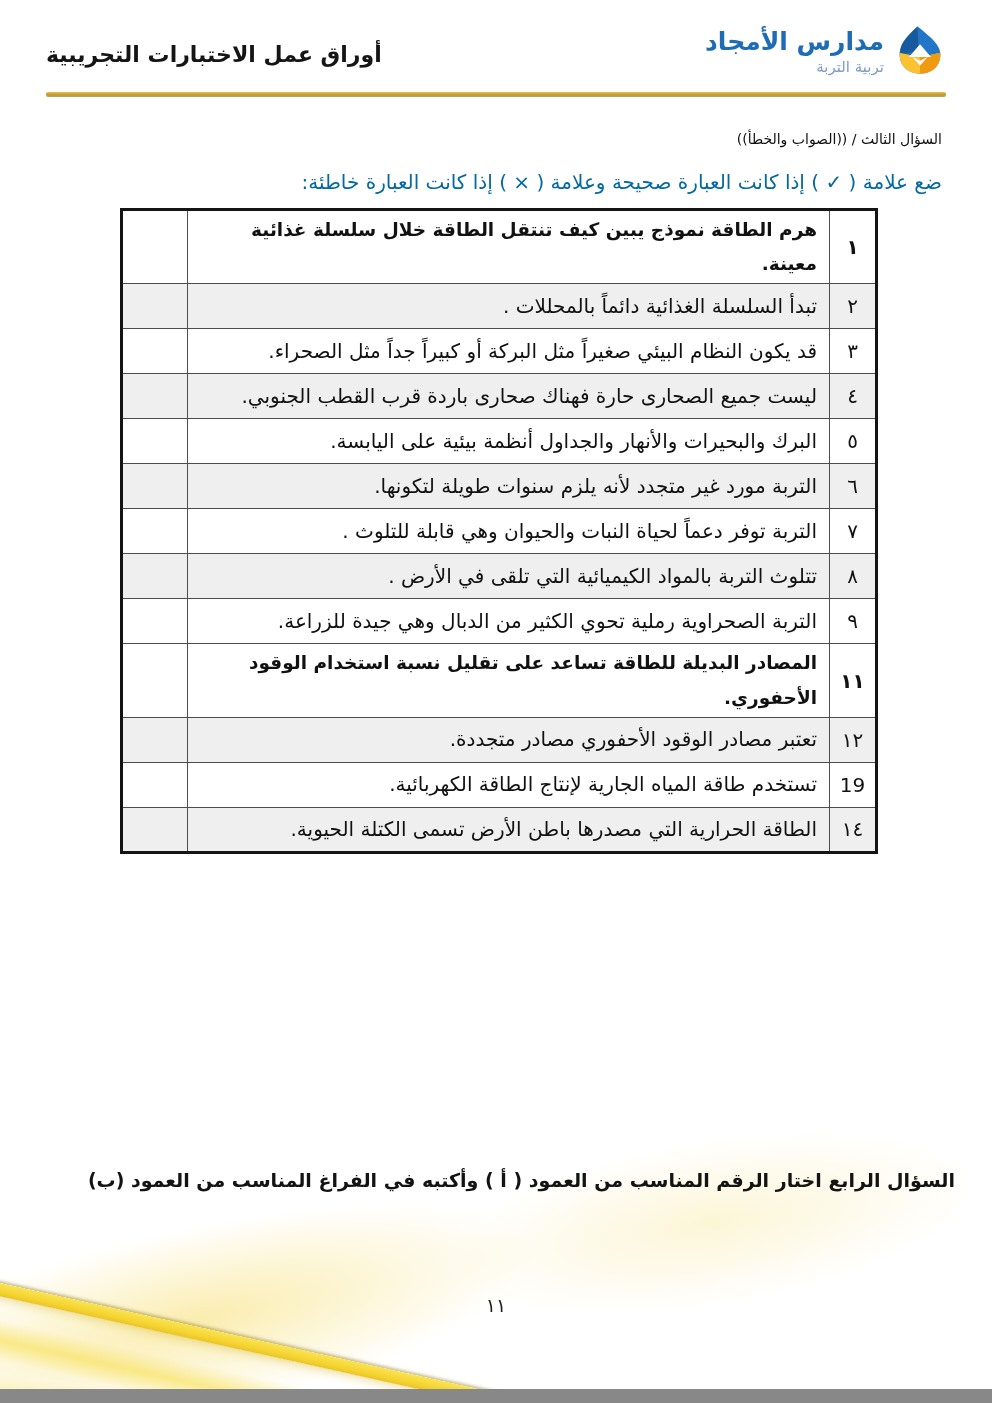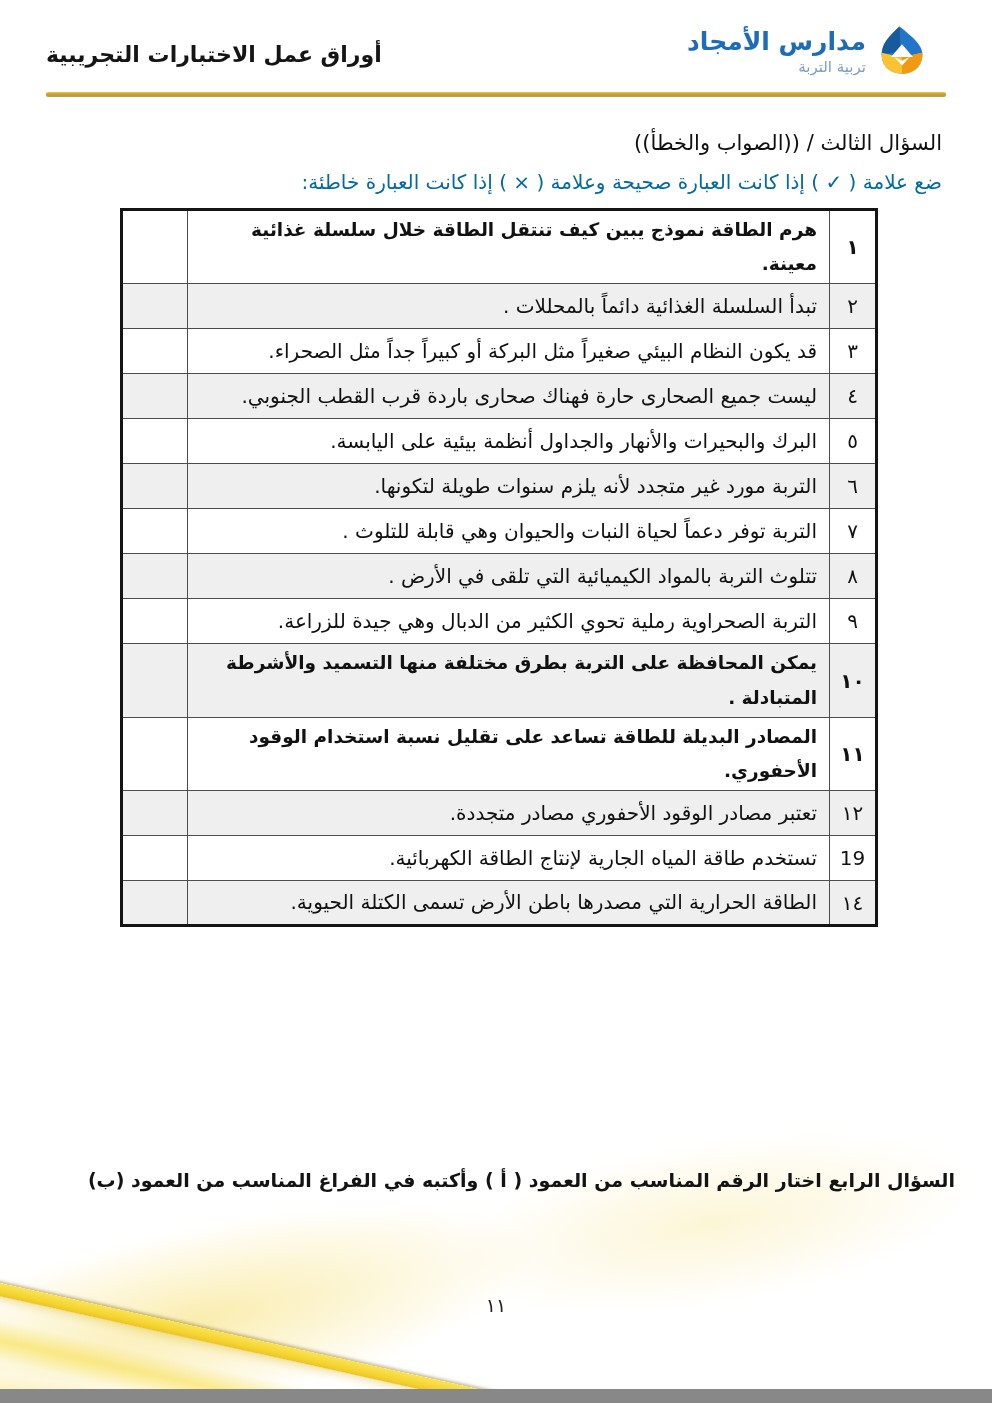--- a/index.html
+++ b/index.html
@@ -7,33 +7,33 @@
     position:relative; width:992px; height:1389px; margin:0 auto;
     background:#ffffff; overflow:hidden;
     font-family:"DejaVu Sans", sans-serif; color:#111;
   }
   
   .hdr-title {
     position:absolute; top:42px; left:46px;
     font-size:22px; font-weight:bold; direction:rtl; color:#151515;
     letter-spacing:0;
   }
-  .logo { position:absolute; top:22px; right:64px; display:flex; align-items:center; direction:ltr; }
+  .logo { position:absolute; top:22px; right:46px; display:flex; align-items:center; direction:ltr; }
   .logo-text { text-align:right; margin-right:10px; }
   .logo-name { font-size:25px; font-weight:bold; color:#1e6cb5; direction:rtl; line-height:1.1; }
   .logo-tagline { font-size:15px; color:#7e9cc0; direction:rtl; margin-top:2px; padding-left:4px; }
   .gold-rule {
     position:absolute; top:92px; left:46px; right:46px; height:5px;
     background:linear-gradient(to bottom,#e7c253 0%,#c49a28 55%,#82621297 100%);
     border-radius:2px;
   }
   
   .q3-title {
     position:absolute; top:131px; right:50px;
-    font-size:21px; direction:rtl; color:#101010;
+    font-size:14px; direction:rtl; color:#101010;
   }
   .q3-instr {
     position:absolute; top:170px; right:50px;
     font-size:20px; direction:rtl; color:#0369a1;
   }
   
   .tf-table {
     position:absolute; top:208px; left:120px; width:758px;
     border-collapse:collapse; direction:rtl; table-layout:fixed;
     background:#fff; z-index:1;
@@ -171,25 +171,20 @@
           <td class="stmt">تتلوث التربة بالمواد الكيميائية التي تلقى في الأرض .</td>
           <td class="ans"></td>
         </tr>
 
         <tr>
           <td class="num">٩</td>
           <td class="stmt">التربة الصحراوية رملية تحوي الكثير من الدبال وهي جيدة للزراعة.</td>
           <td class="ans"></td>
         </tr>
 
-        <tr class="alt boldrow">
-          <td class="num">١٠</td>
-          <td class="stmt">يمكن المحافظة على التربة بطرق مختلفة منها التسميد والأشرطة المتبادلة .</td>
-          <td class="ans"></td>
-        </tr>
 
         <tr class="boldrow">
           <td class="num">١١</td>
           <td class="stmt">المصادر البديلة للطاقة تساعد على تقليل نسبة استخدام الوقود الأحفوري.</td>
           <td class="ans"></td>
         </tr>
 
         <tr class="alt">
           <td class="num">١٢</td>
           <td class="stmt">تعتبر مصادر الوقود الأحفوري مصادر متجددة.</td>

